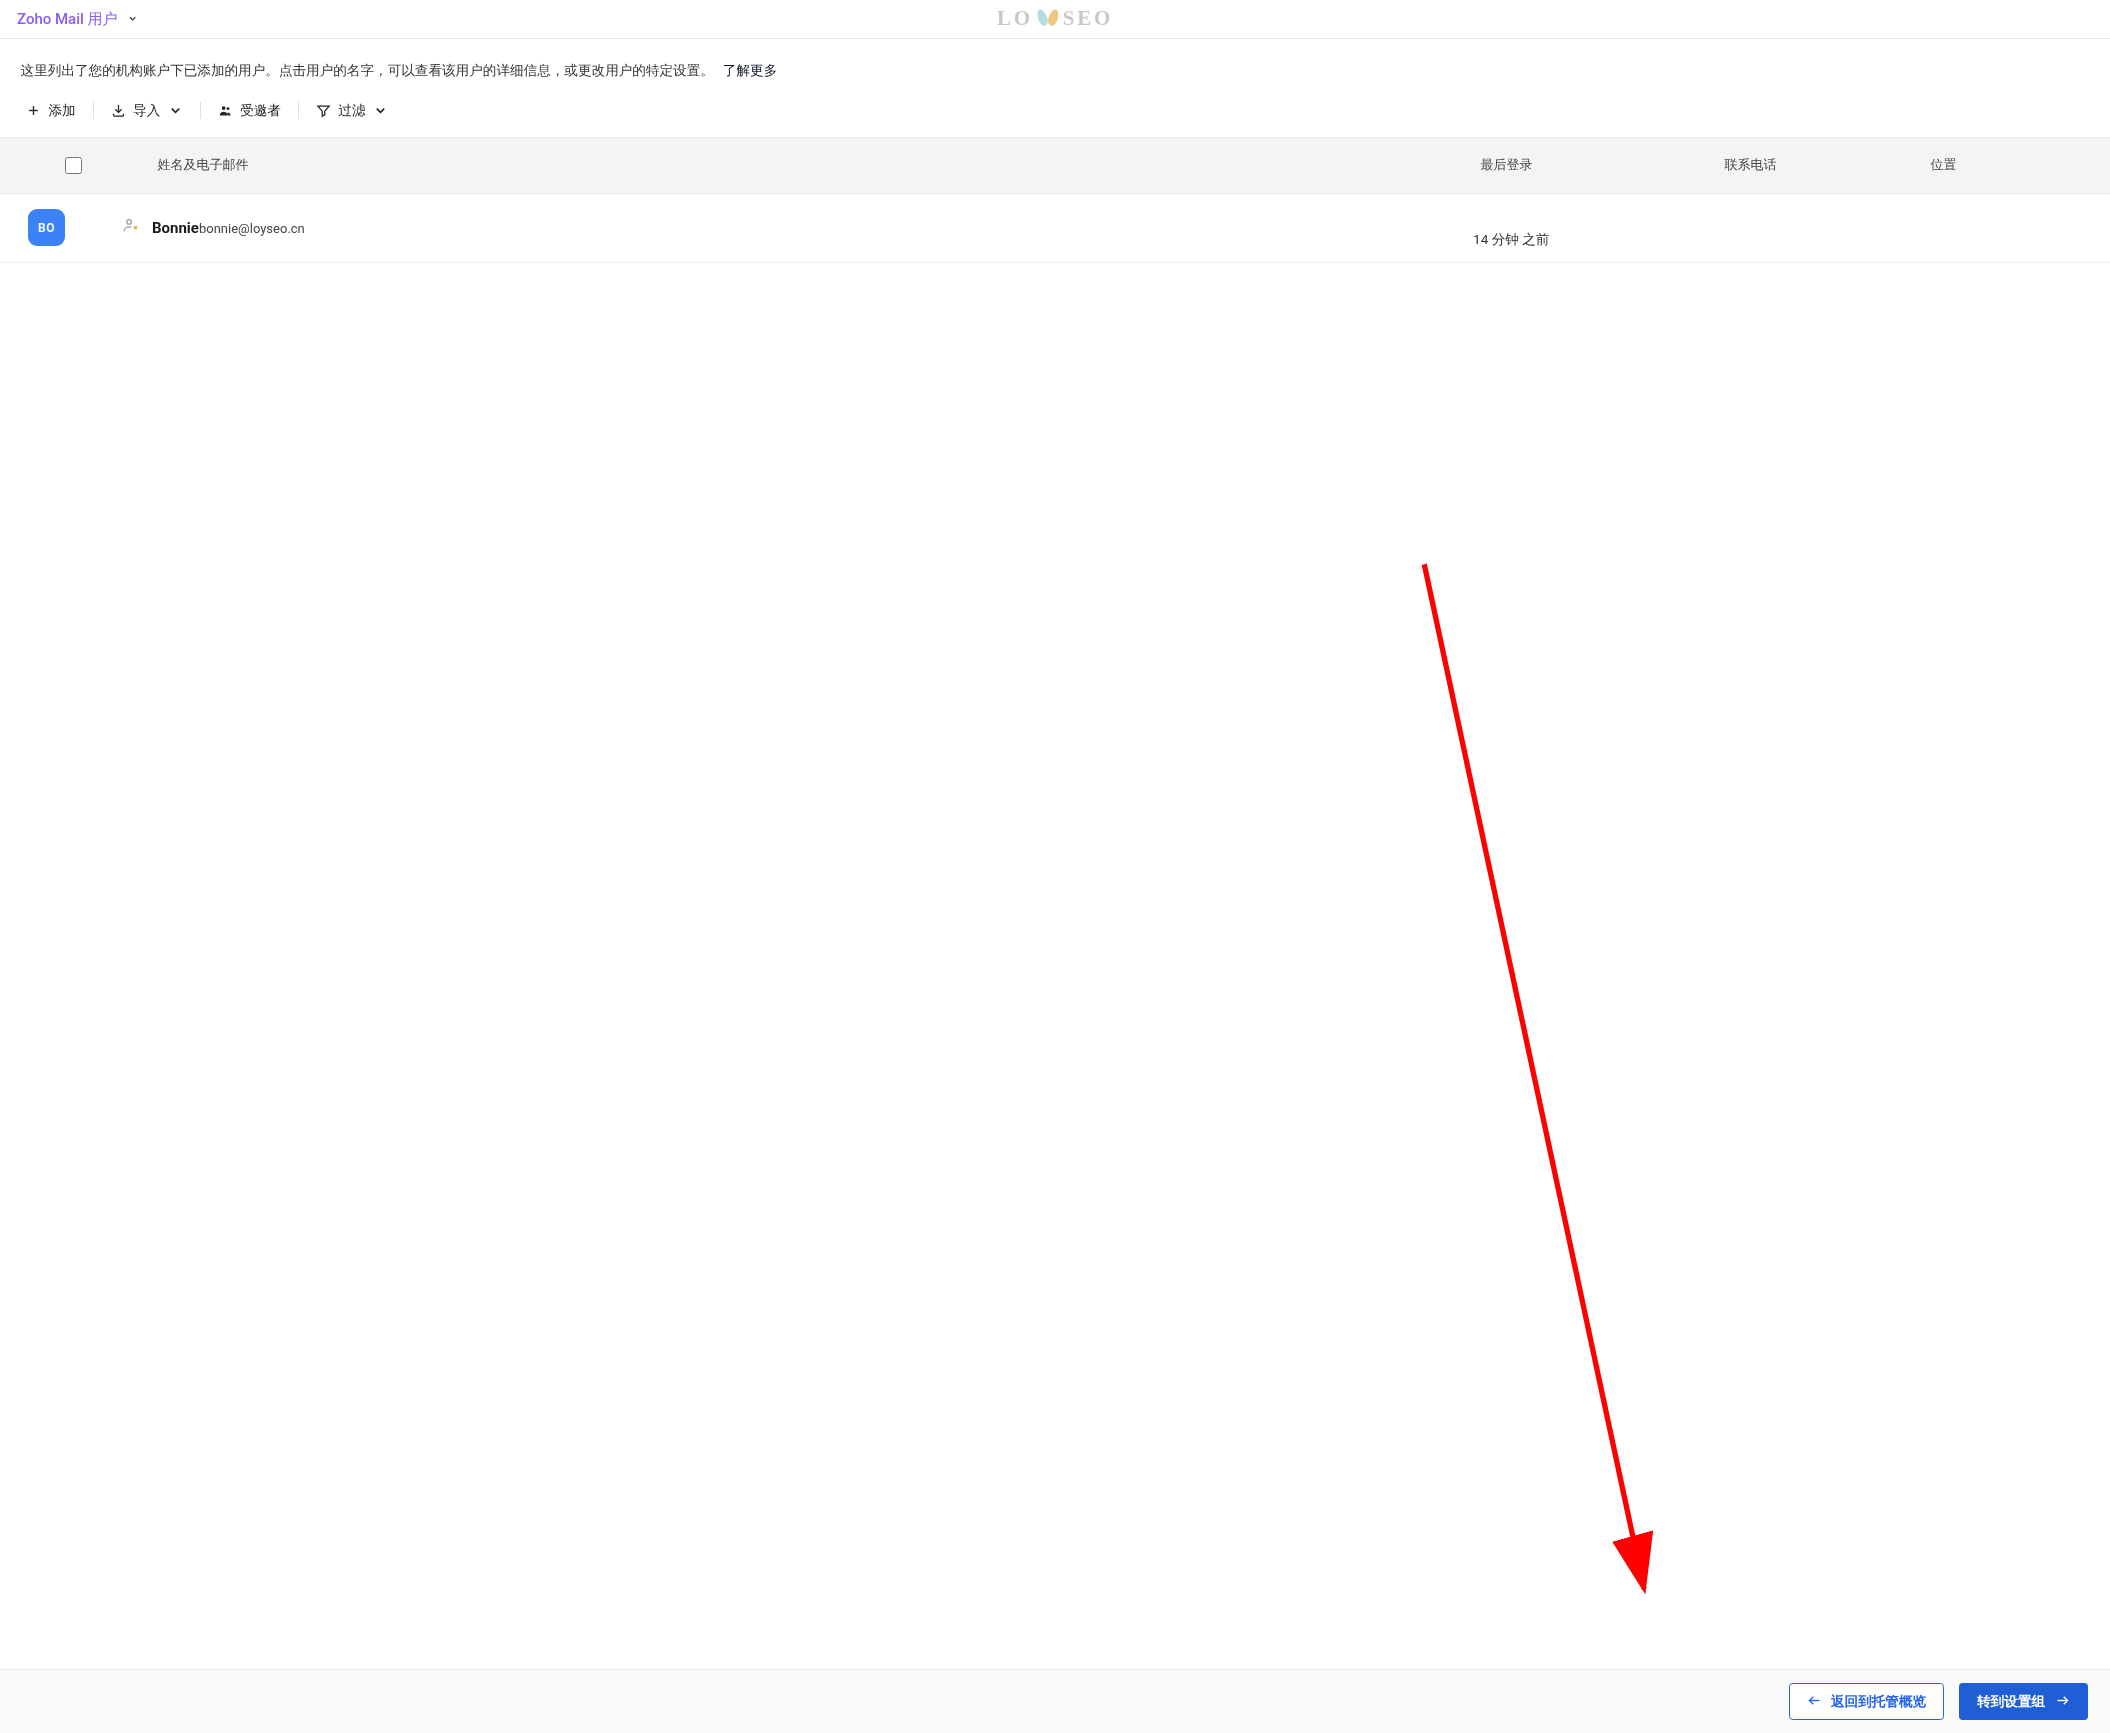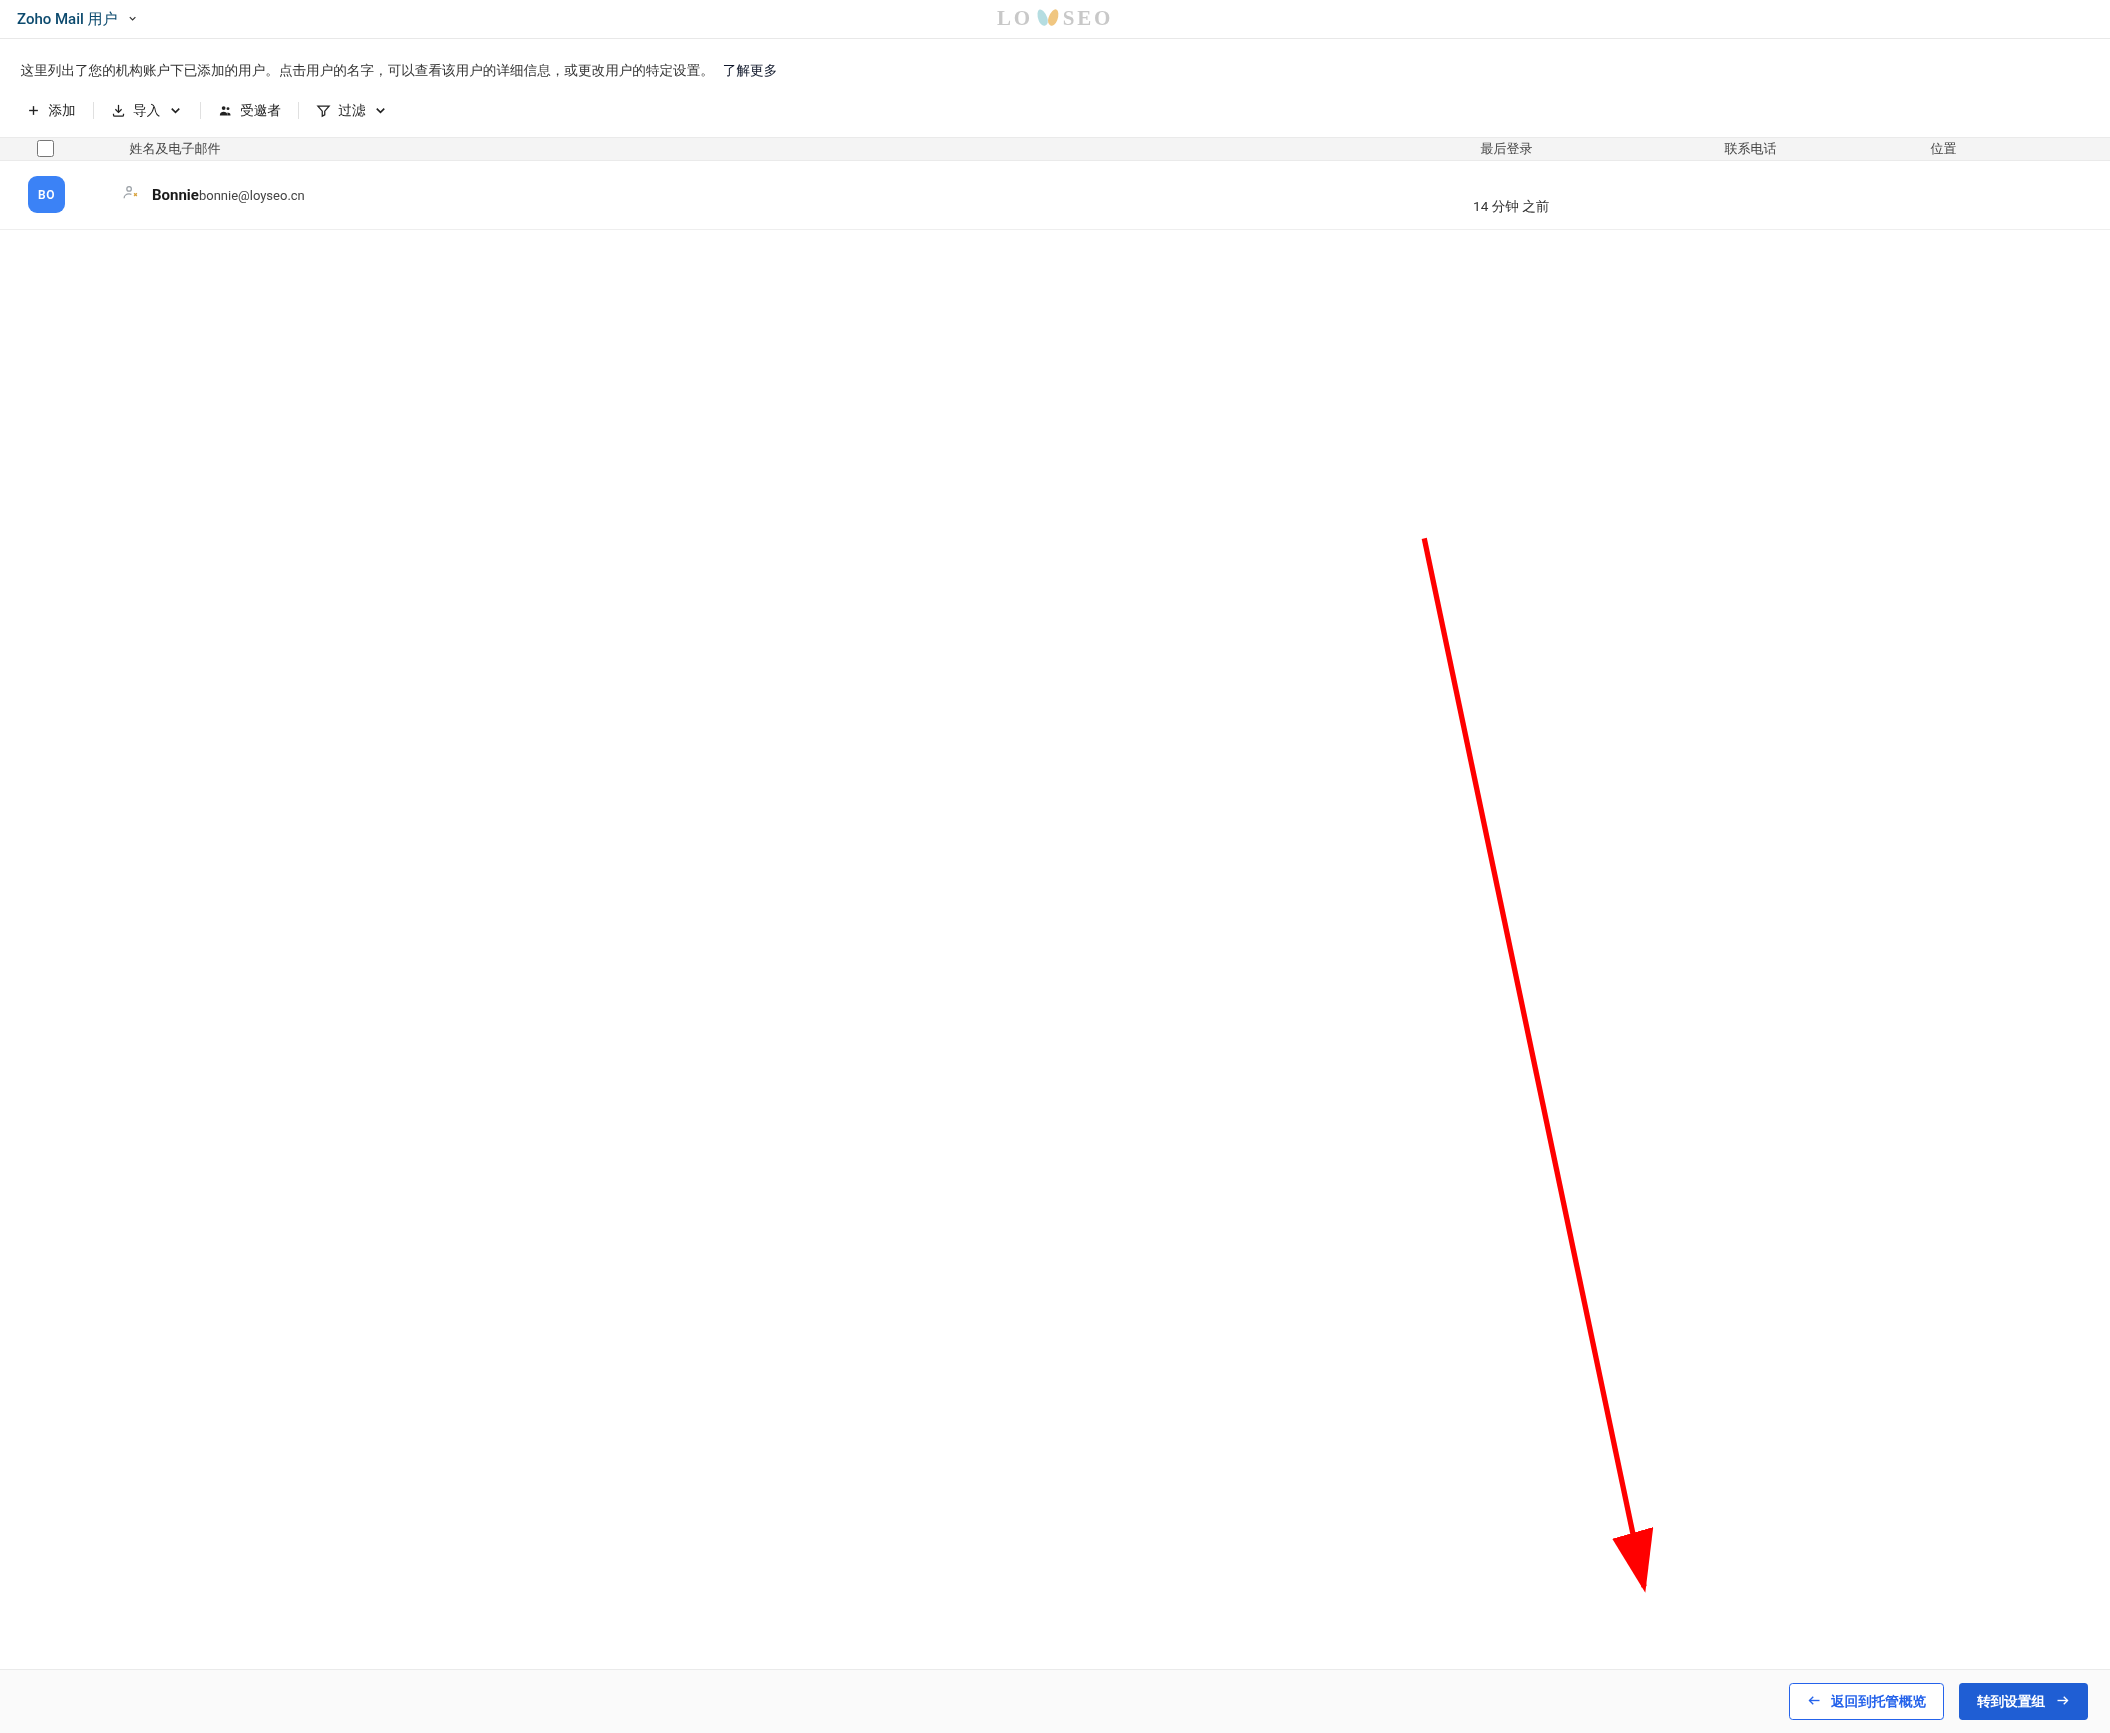--- a/index.html
+++ b/index.html
@@ -18,21 +18,21 @@
       display: flex;
       align-items: center;
       padding: 0 17px;
       position: relative;
     }
     .header-title-wrap {
       display: flex;
       align-items: center;
       gap: 9.4px;
       cursor: pointer;
-      color: #0c4a6e;
+      color: #8b5cf6;
       font-size: 15px;
       font-weight: 500;
     }
     .chevron-down svg { width: 11.2px; height: 11.2px; }
 
     .watermark {
       position: absolute;
       left: 50%;
       transform: translateX(-50%);
       top: 5.6px;
@@ -91,23 +91,24 @@
     .tb-icon { display: inline-flex; }
     .tb-icon svg { width: 15px; height: 15px; }
 
     .table-head {
       display: grid;
       grid-template-columns: 122px 1fr 244px 206px 187px;
       align-items: center;
       background: #f4f4f4;
       border-top: 0.9px solid #eaeaea;
       border-bottom: 0.9px solid #eaeaea;
-      height: 24px;
+      height: 57px;
       font-size: 13px;
       color: #444;
+      padding-left: 28px;
     }
     .th-check { display: flex; align-items: center; justify-content: flex-start; padding-left: 37px; }
     .th-check input { width: 17px; height: 17px; }
     .th { padding: 0 7.5px; }
 
     .row {
       display: grid;
       grid-template-columns: 122px 1fr 244px 206px 187px;
       align-items: center;
       padding: 13px 0;

